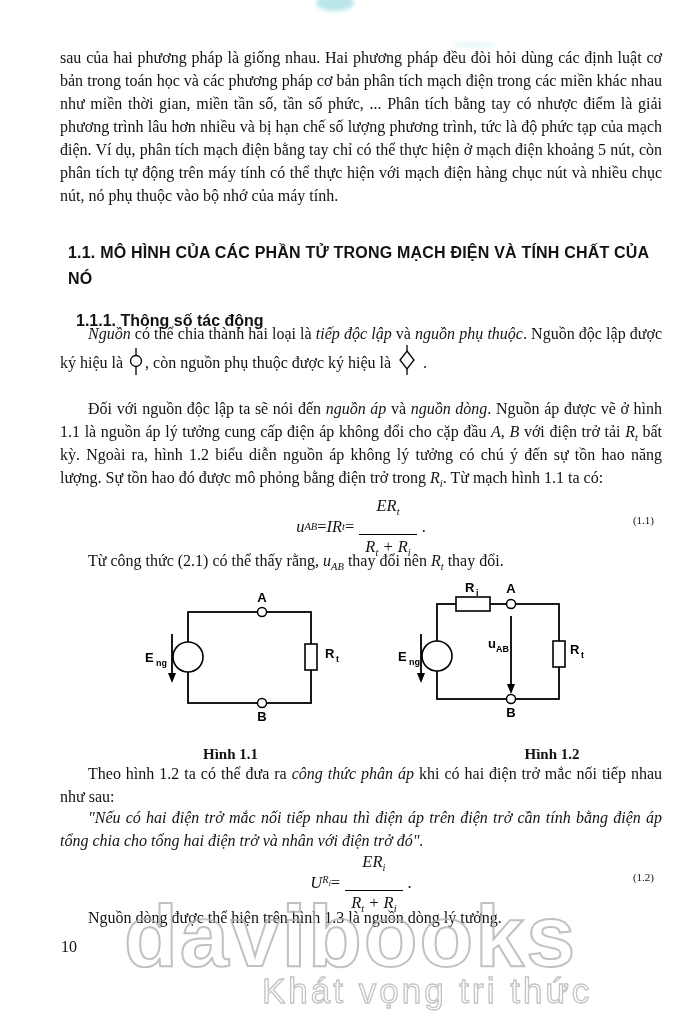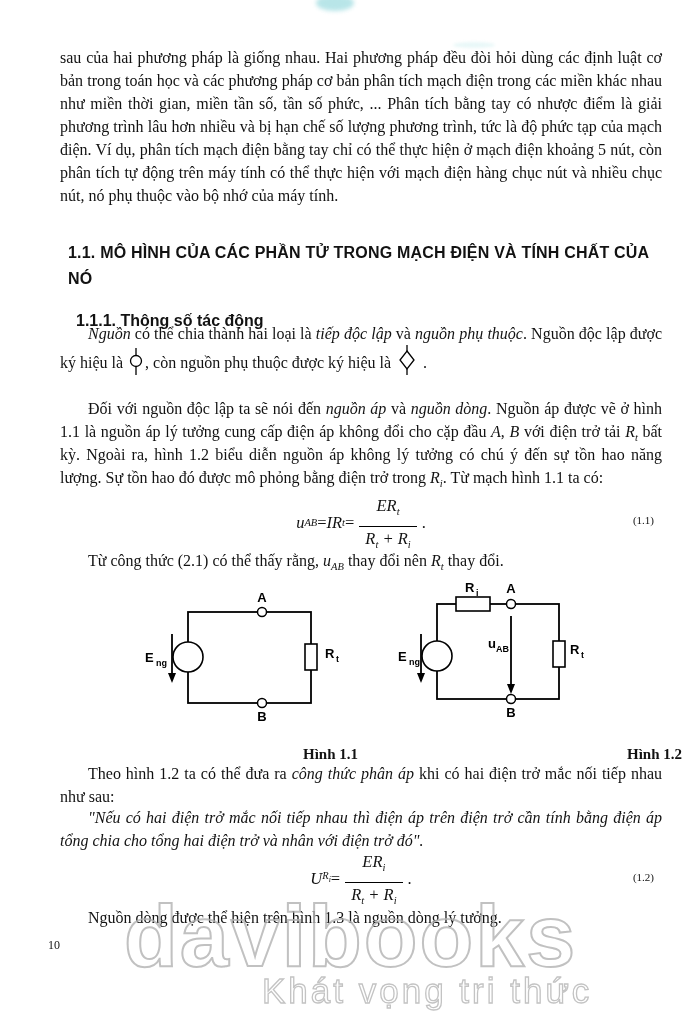--- a/index.html
+++ b/index.html
@@ -28,38 +28,38 @@
   }
 
   
   .sym { vertical-align:-7px; margin:0 2px; }
   .sym line, .sym circle, .sym polygon { stroke:#000; stroke-width:1.3; fill:none; }
 
   
   .eq { position:absolute; left:60px; width:602px; font-size:16.5px; }
   .eq-body { display:flex; align-items:center; justify-content:center; width:max-content; margin:0 auto; }
   .frac { display:inline-block; text-align:center; vertical-align:middle; margin:0 5px; }
-  .frac .num { display:block; border-bottom:1.4px solid #000; padding:0 6px 10px;font-family:Liberation Serif, serif; }
+  .frac .num { display:block; border-bottom:1.4px solid #000; padding:0 6px 18px;font-family:Liberation Serif, serif; }
   .frac .den { display:block; padding:2px 6px 0; }
   .eq-tag { position:absolute; right:8px; top:50%; transform:translateY(-50%); font-size:11px; }
 
   
   .fig { position:absolute; margin:0; }
   .wire  { stroke:#000; stroke-width:1.8; fill:none; }
   .part  { stroke:#000; stroke-width:1.6; fill:#fff; }
   .node  { stroke:#000; stroke-width:1.5; fill:#fff; }
   .ah    { fill:#000; stroke:none; }
   .lbl   { font-family:"Liberation Sans", sans-serif; font-weight:bold; font-size:13px; fill:#000; }
   .lbl-sub { font-family:"Liberation Sans", sans-serif; font-weight:bold; font-size:9px; fill:#000; }
-  .figcap { text-align:right; font-weight:bold; font-size:15px; margin-top:4px; }
+  .figcap { text-align:center; font-weight:bold; font-size:15px; margin-top:4px; }
   .cap-shift-l { transform:translateX(-12px); }
   .cap-shift-r { transform:translateX(30px); }
 
   
-  .page-num { position:absolute; left:48px; top:938px; font-size:12px; }
+  .page-num { position:absolute; left:61px; top:938px; font-size:16px; }
   .wm1 {
     position:absolute; left:124px; top:893px; pointer-events:none;
     font-family:"Liberation Sans", sans-serif; font-weight:700; font-size:88px; line-height:85px;
     letter-spacing:2px; color:transparent; -webkit-text-stroke:2px #b2b2b2; opacity:0.8;
   }
   .wm2 {
     position:absolute; left:262px; top:972px; pointer-events:none;
     font-family:"Liberation Sans", sans-serif; font-weight:400; font-size:35px; line-height:38px;
     letter-spacing:3px; color:transparent; -webkit-text-stroke:1.3px #bdbdbd; opacity:0.9;
   }

